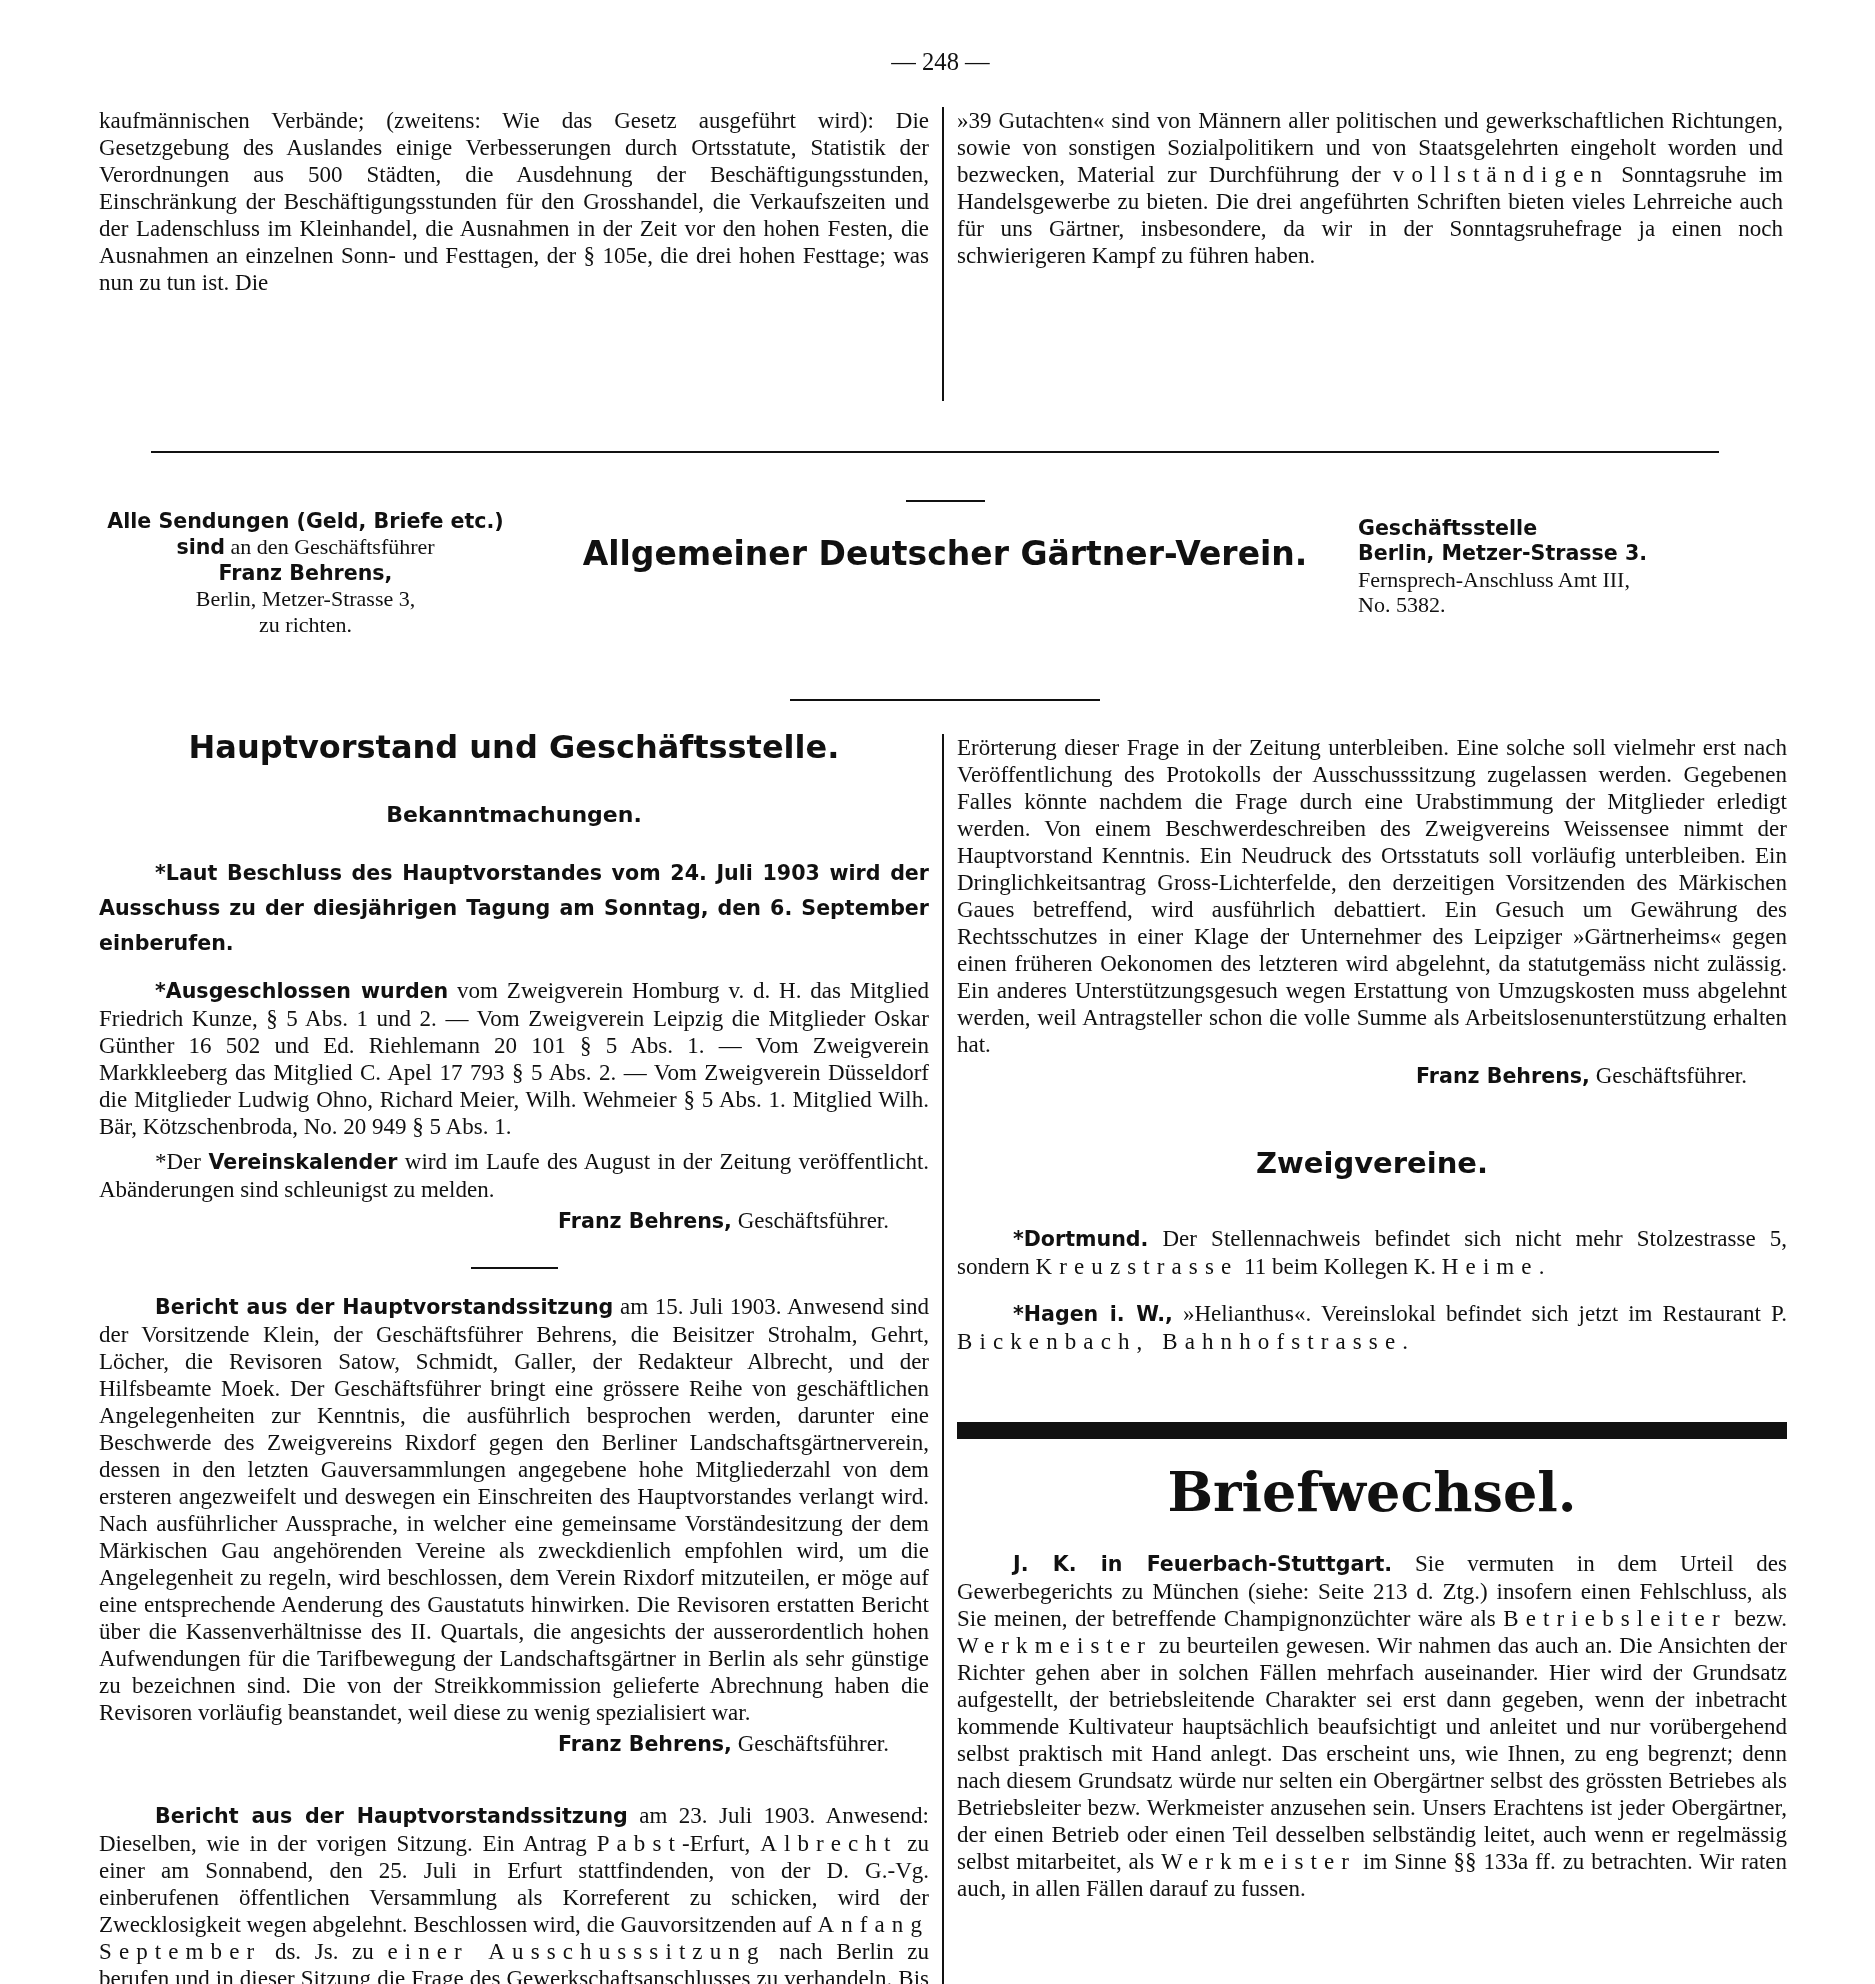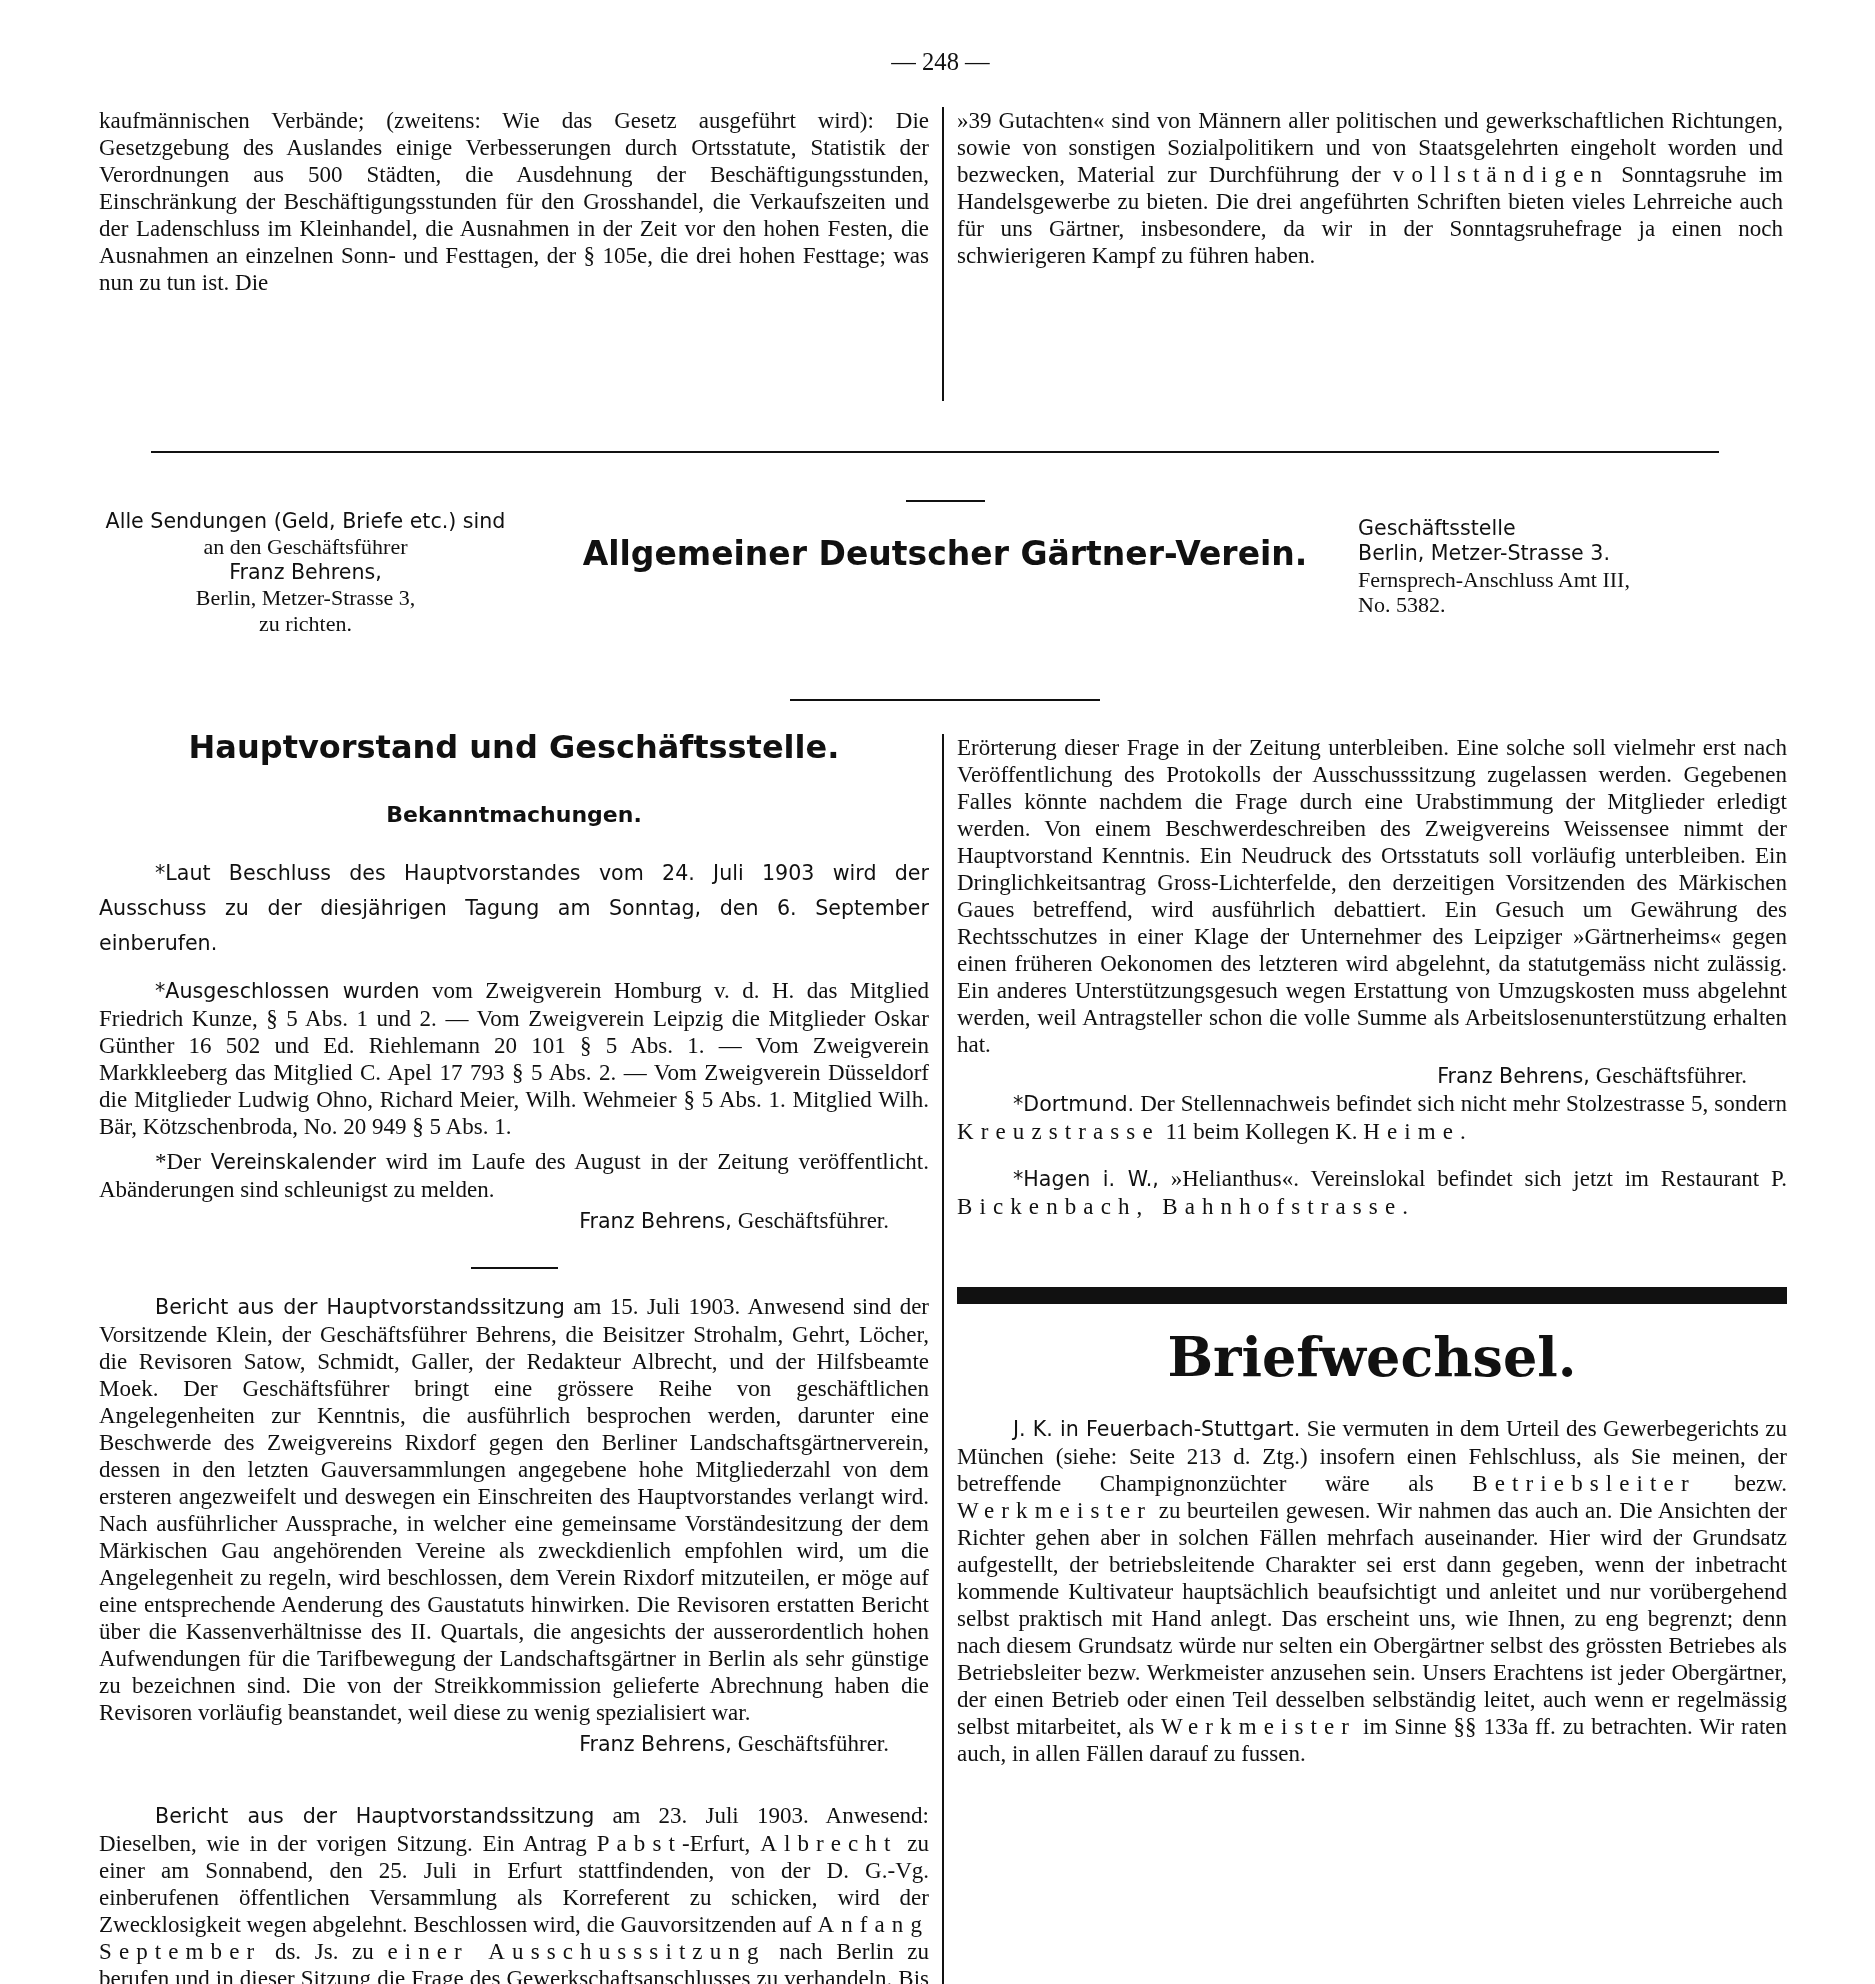--- a/index.html
+++ b/index.html
@@ -5,21 +5,21 @@
   html, body { margin:0; padding:0; background:#fff; }
   body { width:1876px; height:2673px; position:relative; overflow:hidden; color:#111;
          font-family:"Liberation Serif","DejaVu Serif",serif; }
   .abs { position:absolute; }
   .pageno { left:861px; top:48px; width:159px; text-align:center; font-size:24.6px; }
   .col { position:absolute; font-size:23px; line-height:27px; text-align:justify; }
   .col p { margin:0; text-indent:0; }
   .col p.ind { text-indent:56px; }
   .vrule { position:absolute; width:1.6px; background:#111; }
   .hrule { position:absolute; background:#111; }
-  .b { font-family:"DejaVu Sans","Liberation Sans",sans-serif; font-weight:normal; font-size:20.6px; }
+  .b { font-family:"DejaVu Sans","Liberation Sans",sans-serif; font-weight:bold; font-size:20.6px; }
   .sp { letter-spacing:7.1px; }
   .right { text-align:right; }
   .h-left { left:99px; top:508px; width:413px; font-size:22px; line-height:25.4px; text-align:center; }
   .h-right { left:1358px; top:516px; width:417px; font-size:22px; line-height:25.4px; text-align:left; }
   .mast { left:528px; top:496px; width:834px; text-align:center; }
   .mast-title { font-family:"DejaVu Serif",serif; font-weight:bold; font-size:60px; line-height:67px; letter-spacing:0.8px; }
   .mast-sub { font-family:"DejaVu Sans","Liberation Sans",sans-serif; font-weight:bold; font-size:33px; margin-top:32px; }
   .sec-title { font-family:"DejaVu Sans","Liberation Sans",sans-serif; font-weight:bold; font-size:32px; text-align:center; }
   .sub-title { font-family:"DejaVu Sans","Liberation Sans",sans-serif; font-weight:bold; font-size:22px; text-align:center; }
   .fraktur { font-family:"DejaVu Serif",serif; font-weight:bold; font-size:54px; text-align:center; }
@@ -71,19 +71,20 @@
   <p class="ind"><span class="b">Bericht aus der Hauptvorstandssitzung</span> <span>am 15. Juli 1903.</span> <span>Anwesend sind der Vorsitzende Klein, der Geschäftsführer Behrens, die Beisitzer Strohalm, Gehrt, Löcher, die Revisoren Satow, Schmidt, Galler, der Redakteur Albrecht, und der Hilfsbeamte Moek. Der Geschäftsführer bringt eine grössere Reihe von geschäftlichen Angelegenheiten zur Kenntnis, die ausführlich besprochen werden, darunter eine Beschwerde des Zweigvereins Rixdorf gegen den Berliner Landschaftsgärtnerverein, dessen in den letzten Gauversammlungen angegebene hohe Mitgliederzahl von dem ersteren angezweifelt und deswegen ein Einschreiten des Hauptvorstandes verlangt wird. Nach ausführlicher Aussprache, in welcher eine gemeinsame Vorständesitzung der dem Märkischen Gau angehörenden Vereine als zweckdienlich empfohlen wird, um die Angelegenheit zu regeln, wird beschlossen, dem Verein Rixdorf mitzuteilen, er möge auf eine entsprechende Aenderung des Gaustatuts hinwirken. Die Revisoren erstatten Bericht über die Kassenverhältnisse des II. Quartals, die angesichts der ausserordentlich hohen Aufwendungen für die Tarifbewegung der Landschaftsgärtner in Berlin als sehr günstige zu bezeichnen sind. Die von der Streikkommission gelieferte Abrechnung haben die Revisoren vorläufig beanstandet, weil diese zu wenig spezialisiert war.</span></p>
   <p class="right" style="padding-right:40px; margin-top:4px; margin-bottom:44px;"><span class="b">Franz Behrens,</span> <span>Geschäftsführer.</span></p>
   <p class="ind"><span class="b">Bericht aus der Hauptvorstandssitzung</span> <span>am 23. Juli 1903.</span> <span>Anwesend: Dieselben, wie in der vorigen Sitzung. Ein Antrag</span> <span class="sp">Pabst</span><span>-Erfurt,</span> <span class="sp">Albrecht</span> <span>zu einer am Sonnabend, den 25. Juli in Erfurt stattfindenden, von der D. G.-Vg. einberufenen öffentlichen Versammlung als Korreferent zu schicken, wird der Zwecklosigkeit wegen abgelehnt. Beschlossen wird, die Gauvorsitzenden auf</span> <span class="sp">Anfang September</span> <span>ds. Js. zu</span> <span class="sp">einer Ausschusssitzung</span> <span>nach Berlin zu berufen und in dieser Sitzung die Frage des Gewerkschaftsanschlusses zu verhandeln. Bis dahin soll eine</span></p>
 </div>
 
 <div class="vrule" style="left:942px; top:734px; height:1644px;"></div>
 
 <div class="col" style="left:957px; top:734px; width:830px;">
   <p>Erörterung dieser Frage in der Zeitung unterbleiben. Eine solche soll vielmehr erst nach Veröffentlichung des Protokolls der Ausschusssitzung zugelassen werden. Gegebenen Falles könnte nachdem die Frage durch eine Urabstimmung der Mitglieder erledigt werden. Von einem Beschwerdeschreiben des Zweigvereins Weissensee nimmt der Hauptvorstand Kenntnis. Ein Neudruck des Ortsstatuts soll vorläufig unterbleiben. Ein Dringlichkeitsantrag Gross-Lichterfelde, den derzeitigen Vorsitzenden des Märkischen Gaues betreffend, wird ausführlich debattiert. Ein Gesuch um Gewährung des Rechtsschutzes in einer Klage der Unternehmer des Leipziger »Gärtnerheims« gegen einen früheren Oekonomen des letzteren wird abgelehnt, da statutgemäss nicht zulässig. Ein anderes Unterstützungsgesuch wegen Erstattung von Umzugskosten muss abgelehnt werden, weil Antragsteller schon die volle Summe als Arbeitslosenunterstützung erhalten hat.</p>
   <p class="right" style="padding-right:40px; margin-top:4px;"><span class="b">Franz Behrens,</span> <span>Geschäftsführer.</span></p>
+  <div class="sec-title" style="margin:60px 0 48px; font-size:29px;">Zweigvereine.</div>
   <p class="ind" style="margin-bottom:20px;"><span class="b">*Dortmund.</span> <span>Der Stellennachweis befindet sich nicht mehr Stolzestrasse 5, sondern</span> <span class="sp">Kreuzstrasse</span> <span>11 beim Kollegen K.</span> <span class="sp">Heime.</span></p>
   <p class="ind" style="margin-bottom:20px;"><span class="b">*Hagen i. W.,</span> <span>»Helianthus«. Vereinslokal befindet sich jetzt im Restaurant P.</span> <span class="sp">Bickenbach, Bahnhofstrasse.</span></p>
   <div class="hrule" style="position:relative; margin:67px 0 40px; width:830px; height:16.7px;"></div>
   <div class="fraktur" style="margin-bottom:44px;">Briefwechsel.</div>
   <p class="ind"><span class="b">J. K. in Feuerbach-Stuttgart.</span> <span>Sie vermuten in dem Urteil des Gewerbegerichts zu München (siehe: Seite 213 d. Ztg.) insofern einen Fehlschluss, als Sie meinen, der betreffende Champignonzüchter wäre als</span> <span class="sp">Betriebsleiter</span> <span>bezw.</span> <span class="sp">Werkmeister</span> <span>zu beurteilen gewesen. Wir nahmen das auch an. Die Ansichten der Richter gehen aber in solchen Fällen mehrfach auseinander. Hier wird der Grundsatz aufgestellt, der betriebsleitende Charakter sei erst dann gegeben, wenn der inbetracht kommende Kultivateur hauptsächlich beaufsichtigt und anleitet und nur vorübergehend selbst praktisch mit Hand anlegt. Das erscheint uns, wie Ihnen, zu eng begrenzt; denn nach diesem Grundsatz würde nur selten ein Obergärtner selbst des grössten Betriebes als Betriebsleiter bezw. Werkmeister anzusehen sein. Unsers Erachtens ist jeder Obergärtner, der einen Betrieb oder einen Teil desselben selbständig leitet, auch wenn er regelmässig selbst mitarbeitet, als</span> <span class="sp">Werkmeister</span> <span>im Sinne §§ 133a ff. zu betrachten. Wir raten auch, in allen Fällen darauf zu fussen.</span></p>
 </div>
 
 
 </body></html>

